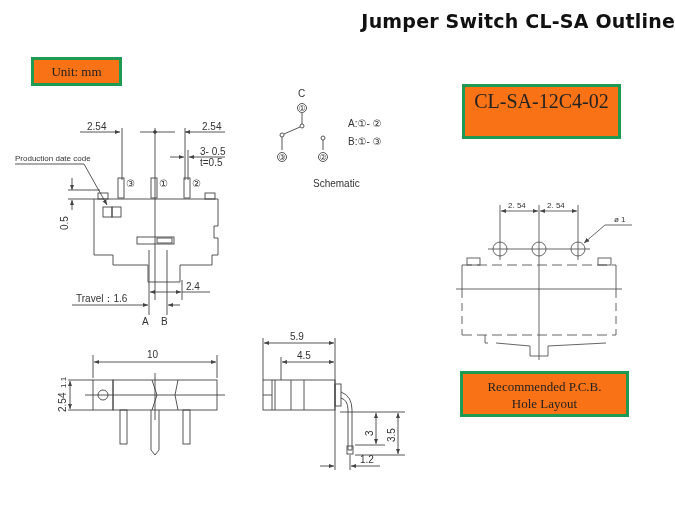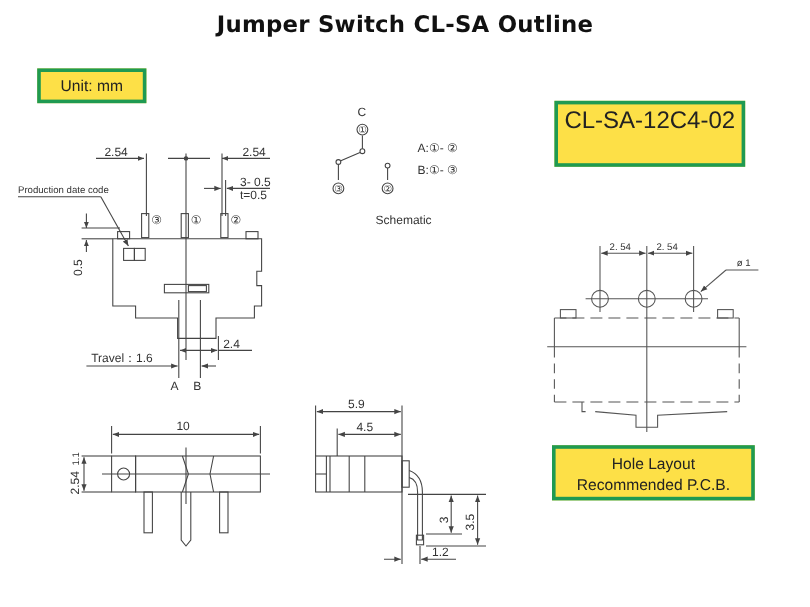--- a/index.html
+++ b/index.html
@@ -1,18 +1,18 @@
 <!DOCTYPE html>
 <html><head>
 <meta charset="utf-8">
 <style>
   html, body { margin: 0; padding: 0; background: #ffffff; }
   body { width: 675px; height: 506px; position: relative; overflow: hidden; font-family: "DejaVu Sans", sans-serif; }
-  .title { position: absolute; left: 0; top: 10px; width: 675px; text-align: center; font-family: "DejaVu Sans", sans-serif; font-weight: bold; font-size: 19px; color: #111; letter-spacing: 0.2px; }
-  .gbox { position: absolute; border: 3px solid #1f9a52; background: #fde047; color: #222; font-family: Liberation Sans, sans-serif; box-sizing: border-box; text-align: center; }
+  .title { position: absolute; left: 0; top: 10px; width: 675px; text-align: right; font-family: "DejaVu Sans", sans-serif; font-weight: bold; font-size: 19px; color: #111; letter-spacing: 0.2px; }
+  .gbox { position: absolute; border: 3px solid #1f9a52; background: #f97316; color: #222; font-family: Liberation Serif, serif; box-sizing: border-box; text-align: center; }
   .unit-box { left: 31px; top: 57px; width: 91px; height: 29px; font-size: 13px; line-height: 23px; }
   .model-box { left: 462px; top: 84px; width: 159px; height: 55px; font-size: 20px; line-height: 22px; padding-top: 3px; }
   .pcb-box { left: 460px; top: 371px; width: 169px; height: 46px; font-size: 13px; line-height: 17px; padding-top: 4px; }
   svg.drawing { position: absolute; left: 0; top: 0; }
   .dim { font-family: "Liberation Sans", sans-serif; font-size: 10px; fill: #333; }
   .small { font-family: "Liberation Sans", sans-serif; font-size: 8px; fill: #333; }
 </style>
 </head>
 <body>
 
@@ -20,22 +20,22 @@
 
 <div class="gbox unit-box">
   <span>Unit: mm</span>
 </div>
 
 <div class="gbox model-box">
   <div>CL-SA-12C4-02</div>
 </div>
 
 <div class="gbox pcb-box">
+  <div>Recommended P.C.B.</div>
   <div>Hole Layout</div>
-  <div>Recommended P.C.B.</div>
 </div>
 
 <svg class="drawing" width="675" height="506" viewBox="0 0 675 506">
   <defs>
     <marker id="arr" viewBox="0 0 10 10" refX="10" refY="5" markerWidth="6" markerHeight="6" orient="auto-start-reverse">
       <path d="M0,1 L10,5 L0,9 z" fill="#444"></path>
     </marker>
   </defs>
 
   <g stroke="#444" stroke-width="0.9" fill="none">

